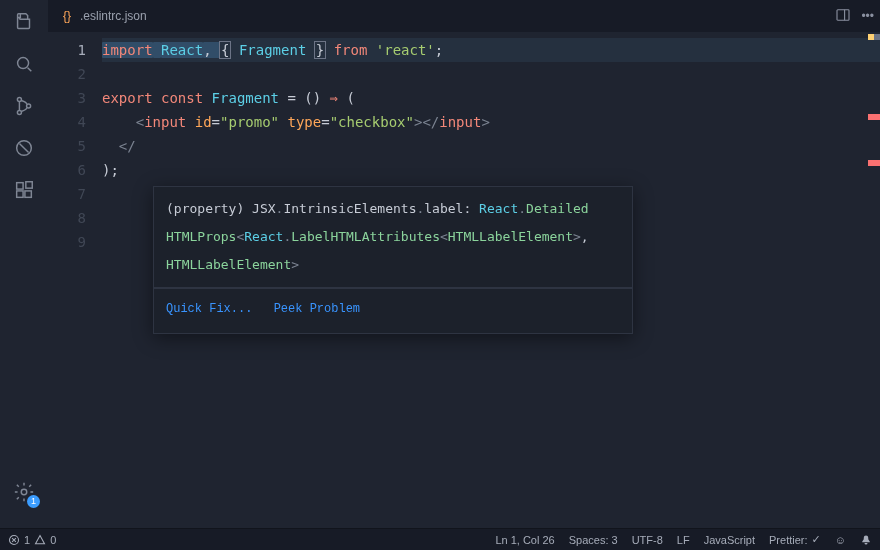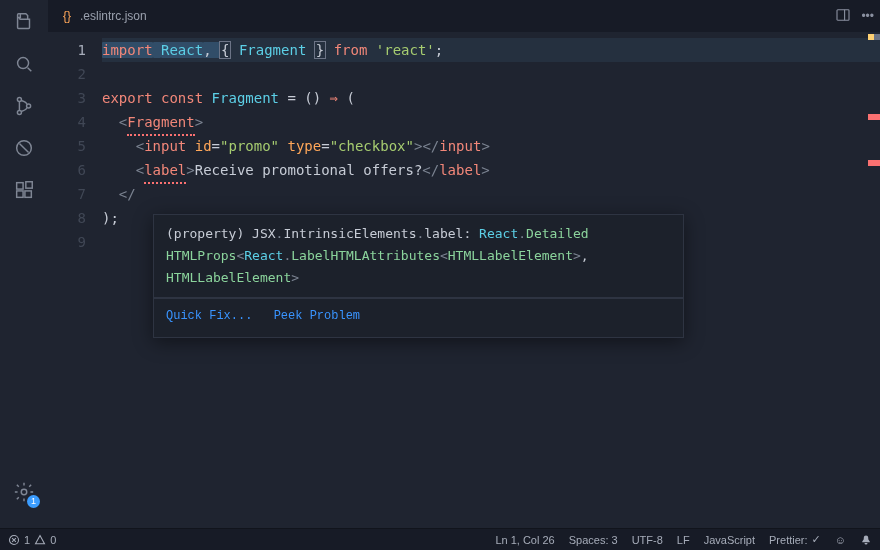--- a/index.html
+++ b/index.html
@@ -36,21 +36,21 @@
   .b{color:var(--blue);}
   .g{color:var(--green);}
   .o{color:var(--orange);}
   .w{color:var(--text);}
   .m{color:var(--mut);}
   .sq{display:inline-block;border-bottom:2px dotted var(--err);}
   .sel{background:var(--sel);border-radius:1px;}
   .brk{outline:1px solid #6c7486;padding:0 1px;}
   .overview{position:absolute;right:0;top:0;width:14px;height:100%;}
   .overview .mark{position:absolute;right:0;width:12px;height:6px;}
-  .hov{position:absolute;left:105px;top:154px;width:531px;background:#1c212b;border:1px solid #2e3442;box-shadow:0 4px 18px rgba(0,0,0,.45);color:#c4c9d4;font-family:Menlo,Consolas,monospace;font-size:13px;line-height:22px;margin-top:28px;}
+  .hov{position:absolute;left:105px;top:154px;width:480px;background:#1c212b;border:1px solid #2e3442;box-shadow:0 4px 18px rgba(0,0,0,.45);color:#c4c9d4;font-family:Menlo,Consolas,monospace;font-size:13px;line-height:28px;}
   .hov .seg{padding:8px 12px;}
   .hov .div{height:1px;background:#2e3442;}
   .hov .el{color:#7d8494;}
   .hov .acts{padding:6px 12px 10px 12px;font-family:Liberation Mono, monospace;font-size:12px;}
   .hov .acts a{color:var(--accent);margin-right:14px;cursor:pointer;}
   .status{height:22px;background:var(--bg2);display:flex;align-items:center;font-size:11px;color:#a6acb9;padding:0 8px;border-top:1px solid #11141c;}
   .status .grp{display:flex;align-items:center;gap:4px;margin-right:14px;cursor:pointer;}
   .status .push{margin-left:auto;}
   .status svg{width:12px;height:12px;}
 </style>
@@ -129,23 +129,21 @@
             <div>5</div>
             <div>6</div>
           <div>7</div>
             <div>8</div>
             <div>9</div>
         </div>
         <div class="codearea">
           <div class="ln hl"><span class="p sel">import</span><span class="w sel"> </span><span class="b sel">React</span><span class="w sel">, </span><span class="w brk">{</span><span class="w"> </span><span class="b">Fragment</span><span class="w"> </span><span class="w brk">}</span><span class="p"> from </span><span class="g">'react'</span><span class="w">;</span></div>
           <div class="ln"></div>
           <div class="ln"><span class="p">export</span><span class="p"> const </span><span class="b">Fragment</span><span class="w"> = () </span><span class="p">⇒</span><span class="w"> (</span></div>
-          <div class="ln"><span>  </span><span class="m">&lt;</span><span class="p sq">Fragment</span><span class="m">&gt;</span></div>
           <div class="ln"><span>    </span><span class="m">&lt;</span><span class="p">input</span><span class="o"> id</span><span class="w">=</span><span class="g">"promo"</span><span class="o"> type</span><span class="w">=</span><span class="g">"checkbox"</span><span class="m">&gt;</span><span class="m">&lt;/</span><span class="p">input</span><span class="m">&gt;</span></div>
-          <div class="ln"><span>    </span><span class="m">&lt;</span><span class="p sq">label</span><span class="m">&gt;</span><span class="w">Receive promotional offers?</span><span class="m">&lt;/</span><span class="p">label</span><span class="m">&gt;</span></div>
           <div class="ln"><span>  </span><span class="m">&lt;/</span></div>
           <div class="ln"><span class="w">);</span></div>
           <div class="ln"></div>
 
           <div class="overview">
             <div class="mark" style="top:2px;background:#ffd173"></div>
             <div class="mark" style="top:2px;background:#6c7486;width:6px;right:0"></div>
             <div class="mark" style="top:82px;background:#fa7171"></div>
             <div class="mark" style="top:128px;background:#fa7171"></div>
           </div>

